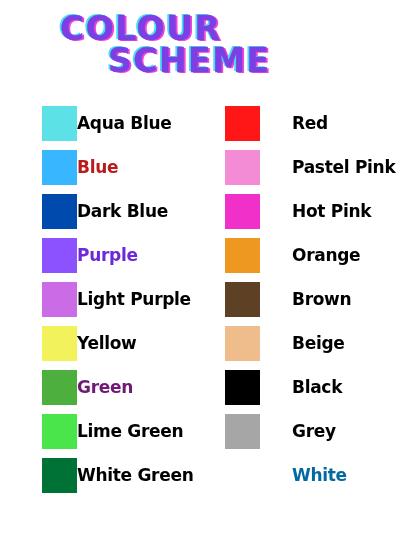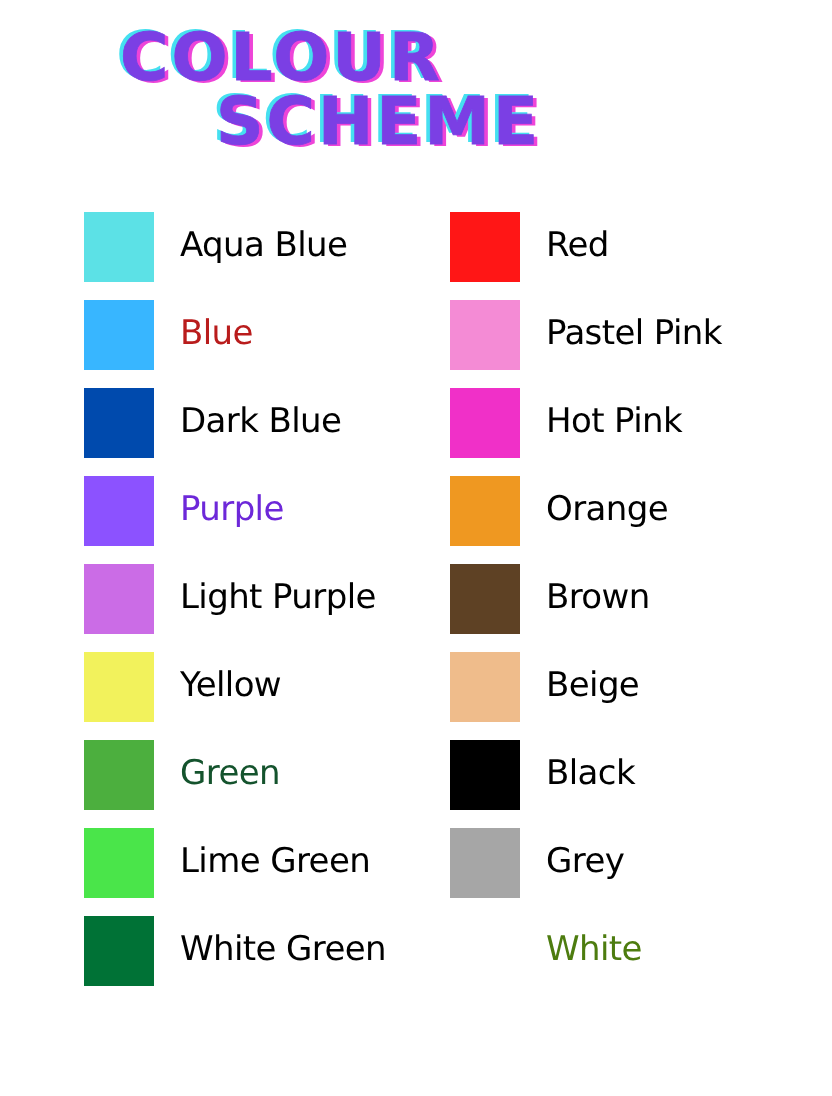--- a/index.html
+++ b/index.html
@@ -53,31 +53,30 @@
     width: 208px;
     display: flex;
     flex-direction: column;
   }
   .legend-row {
     height: 44px;
     display: flex;
     align-items: center;
   }
   #column-left .legend-row { padding-left: 42px; }
-  #column-right .legend-row { padding-left: 17px; }
+  #column-right .legend-row { padding-left: 17px; gap: 32px; }
 
   .swatch {
     width: 35px;
     height: 35px;
     flex: 0 0 35px;
   }
   .swatch-label {
-    margin-left: 13px;
     font-family: "DejaVu Sans", sans-serif;
-    font-weight: normal;
+    font-weight: bold;
     font-size: 17px;
     line-height: 18px;
     color: #000000;
     letter-spacing: -0.3px;
     white-space: nowrap;
   }
 </style>
 </head>
 <body>
 
@@ -107,21 +106,21 @@
       <div class="legend-row">
         <div class="swatch" title="Light Purple" style="background: rgb(203, 108, 230);"></div>
         <div class="swatch-label" style="color: rgb(0, 0, 0);">Light Purple</div>
       </div>
       <div class="legend-row">
         <div class="swatch" title="Yellow" style="background: rgb(242, 242, 92);"></div>
         <div class="swatch-label" style="color: rgb(0, 0, 0);">Yellow</div>
       </div>
       <div class="legend-row">
         <div class="swatch" title="Green" style="background: rgb(76, 175, 62);"></div>
-        <div class="swatch-label" style="color: #14532d;">Green</div>
+        <div class="swatch-label" style="color: #701a75;">Green</div>
       </div>
       <div class="legend-row">
         <div class="swatch" title="Lime Green" style="background: rgb(74, 229, 74);"></div>
         <div class="swatch-label" style="color: rgb(0, 0, 0);">Lime Green</div>
       </div>
       <div class="legend-row">
         <div class="swatch" title="Dark Green" style="background: rgb(0, 114, 54);"></div>
         <div class="swatch-label" style="color: rgb(0, 0, 0);">White Green</div>
       </div>
     </div>
@@ -153,16 +152,16 @@
       <div class="legend-row">
         <div class="swatch" title="Black" style="background: rgb(0, 0, 0);"></div>
         <div class="swatch-label" style="color: rgb(0, 0, 0);">Black</div>
       </div>
       <div class="legend-row">
         <div class="swatch" title="Grey" style="background: rgb(166, 166, 166);"></div>
         <div class="swatch-label" style="color: rgb(0, 0, 0);">Grey</div>
       </div>
       <div class="legend-row">
         <div class="swatch" title="White" style="background: rgb(255, 255, 255);"></div>
-        <div class="swatch-label" style="color: #4d7c0f;">White</div>
+        <div class="swatch-label" style="color: #0369a1;">White</div>
       </div>
     </div>
 </div>
 
 </body></html>

